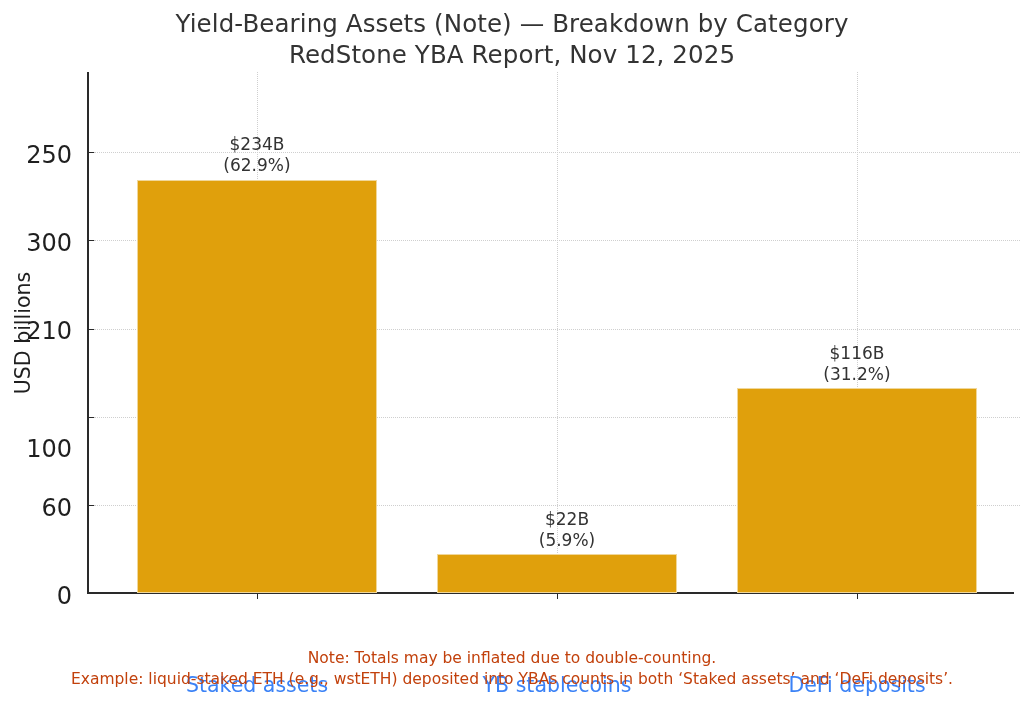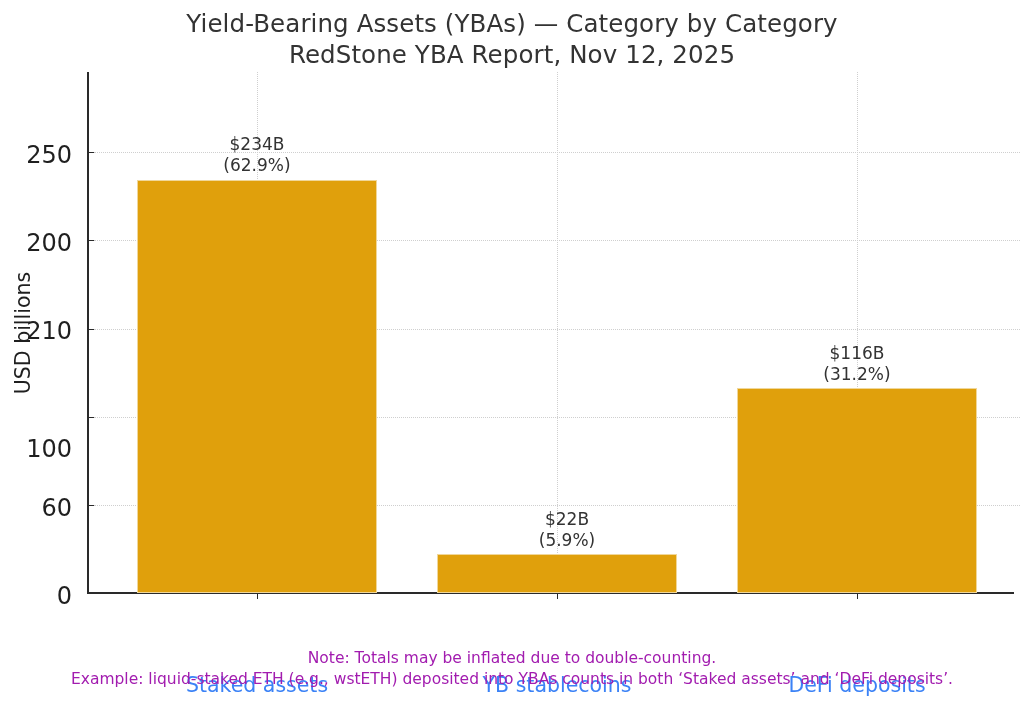--- a/index.html
+++ b/index.html
@@ -146,44 +146,44 @@
     transform: translateX(-50%);
   }
 
   
   #footnote {
     position: absolute;
     left: 0;
     top: 648px;
     width: 1024px;
     text-align: center;
-    color: #a21caf;
+    color: #c2410c;
   }
   .footnote-line {
     font-size: 15.5px;
     line-height: 21px;
     white-space: nowrap;
   }
 </style>
 </head>
 <body>
 
 <div id="figure">
 
   <div id="title-block">
-    <div class="title-line">Yield-Bearing Assets (YBAs) — Category by Category</div>
+    <div class="title-line">Yield-Bearing Assets (Note) — Breakdown by Category</div>
     <div class="title-line">RedStone YBA Report, Nov 12, 2025</div>
   </div>
 
   <div id="ylabel-holder">
     <div id="ylabel-text">USD billions</div>
   </div>
 
   <div class="ytick-label-wrap" style="top:141px;">250</div>
-  <div class="ytick-label-wrap" style="top:229px;">200</div>
+  <div class="ytick-label-wrap" style="top:229px;">300</div>
   <div class="ytick-label-wrap" style="top:317px;">210</div>
   <div class="ytick-label-wrap" style="top:406px;margin-top:29px;">100</div>
   <div class="ytick-label-wrap" style="top:494px;">60</div>
   <div class="ytick-label-wrap" style="top:582px;">0</div>
 
   <div id="spine-left"></div>
   <div id="spine-bottom"></div>
 
   <div id="plot">
 

